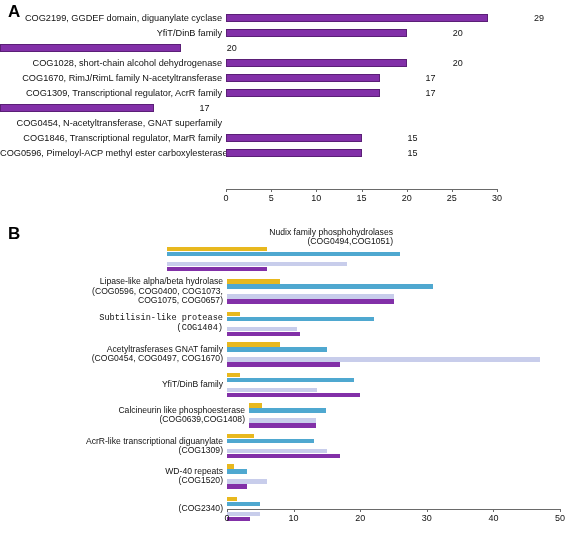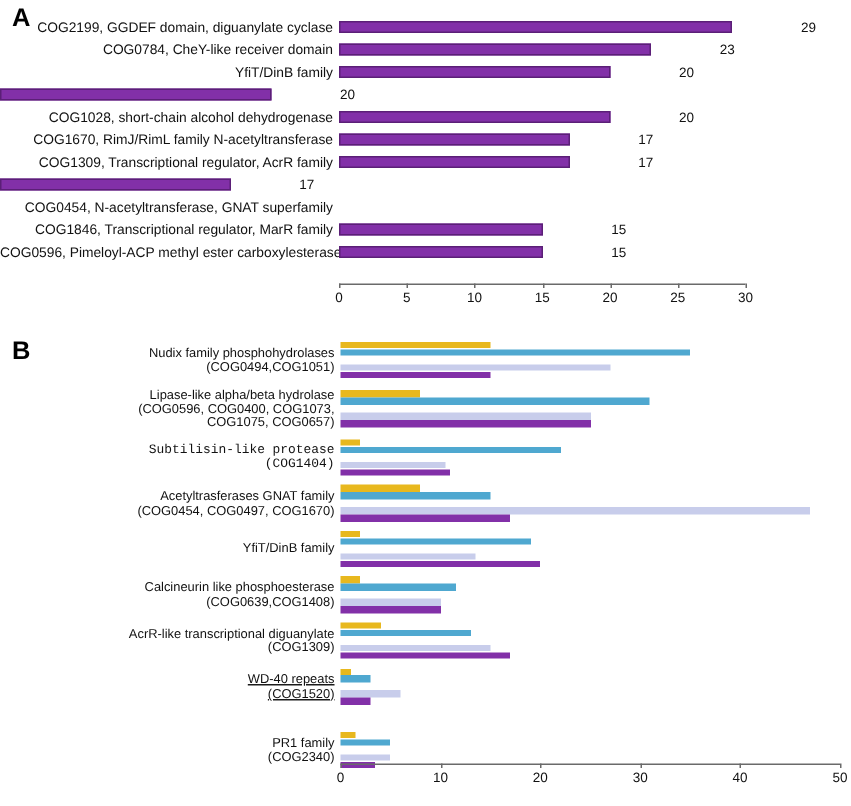--- a/index.html
+++ b/index.html
@@ -127,27 +127,20 @@
 <div class="panel-letter" id="panel-a-letter">A</div>
 <div class="panel-letter" id="panel-b-letter">B</div>
 
 <div id="panel-a">
   <div id="a-rows">
       <div class="a-row">
         <div class="a-label">COG2199, GGDEF domain, diguanylate cyclase</div>
         <div class="a-barwrap">
           <div class="a-bar" style="width: 261.967px; background: rgb(130, 48, 168);"></div>
           <div class="a-val">29</div>
-        </div>
-      </div>
-      <div class="a-row">
-        <div class="a-label">COG0784, CheY-like receiver domain</div>
-        <div class="a-barwrap">
-          <div class="a-bar" style="width: 207.767px; background: rgb(130, 48, 168);"></div>
-          <div class="a-val">23</div>
         </div>
       </div>
       <div class="a-row">
         <div class="a-label">YfiT/DinB family</div>
         <div class="a-barwrap">
           <div class="a-bar" style="width: 180.667px; background: rgb(130, 48, 168);"></div>
           <div class="a-val">20</div>
         </div>
       </div>
       <div class="a-row">
@@ -215,21 +208,21 @@
       <div class="tlab" style="left: 180.667px;">20</div>
       <div class="tick" style="left: 225.833px;"></div>
       <div class="tlab" style="left: 225.833px;">25</div>
       <div class="tick" style="left: 271px;"></div>
       <div class="tlab" style="left: 271px;">30</div>
     </div>
 </div>
 
 <div id="panel-b">
   <div id="b-groups">
-      <div class="b-group" style="margin-bottom: 6.2px;">
+      <div class="b-group" style="margin-bottom: 6.2px; flex-direction: column;">
         <div class="b-label">
           <div>Nudix family phosphohydrolases</div>
           <div>(COG0494,COG1051)</div>
         </div>
         <div class="b-bars">
           <div class="b-bar" style="width: 99.9px; background: rgb(232, 184, 30);"></div>
           <div class="b-bar" style="width: 233.1px; background: rgb(79, 168, 208);"></div>
           <div class="b-bar" style="width: 0px; background: rgb(250, 251, 254);"></div>
           <div class="b-bar" style="width: 179.82px; background: rgb(200, 205, 235);"></div>
           <div class="b-bar" style="width: 99.9px; background: rgb(130, 48, 168);"></div>
@@ -280,21 +273,21 @@
           <div>YfiT/DinB family</div>
         </div>
         <div class="b-bars">
           <div class="b-bar" style="width: 13.32px; background: rgb(232, 184, 30);"></div>
           <div class="b-bar" style="width: 126.54px; background: rgb(79, 168, 208);"></div>
           <div class="b-bar" style="width: 0px; background: rgb(250, 251, 254);"></div>
           <div class="b-bar" style="width: 89.91px; background: rgb(200, 205, 235);"></div>
           <div class="b-bar" style="width: 133.2px; background: rgb(130, 48, 168);"></div>
         </div>
       </div>
-      <div class="b-group" style="margin-bottom: 6.2px;">
+      <div class="b-group" style="margin-bottom: 6.2px; padding-left: 22px;">
         <div class="b-label">
           <div>Calcineurin like phosphoesterase</div>
           <div>(COG0639,COG1408)</div>
         </div>
         <div class="b-bars">
           <div class="b-bar" style="width: 13.32px; background: rgb(232, 184, 30);"></div>
           <div class="b-bar" style="width: 76.59px; background: rgb(79, 168, 208);"></div>
           <div class="b-bar" style="width: 0px; background: rgb(250, 251, 254);"></div>
           <div class="b-bar" style="width: 66.6px; background: rgb(200, 205, 235);"></div>
           <div class="b-bar" style="width: 66.6px; background: rgb(130, 48, 168);"></div>
@@ -306,36 +299,35 @@
           <div>(COG1309)</div>
         </div>
         <div class="b-bars">
           <div class="b-bar" style="width: 26.64px; background: rgb(232, 184, 30);"></div>
           <div class="b-bar" style="width: 86.58px; background: rgb(79, 168, 208);"></div>
           <div class="b-bar" style="width: 0px; background: rgb(250, 251, 254);"></div>
           <div class="b-bar" style="width: 99.9px; background: rgb(200, 205, 235);"></div>
           <div class="b-bar" style="width: 113.22px; background: rgb(130, 48, 168);"></div>
         </div>
       </div>
-      <div class="b-group" style="margin-bottom: 18px; text-decoration: underline;">
+      <div class="b-group" style="margin-bottom: 8px;">
         <div class="b-label">
           <div>WD-40 repeats</div>
           <div>(COG1520)</div>
         </div>
         <div class="b-bars">
           <div class="b-bar" style="width: 6.66px; background: rgb(232, 184, 30);"></div>
           <div class="b-bar" style="width: 19.98px; background: rgb(79, 168, 208);"></div>
           <div class="b-bar" style="width: 0px; background: rgb(250, 251, 254);"></div>
           <div class="b-bar" style="width: 39.96px; background: rgb(200, 205, 235);"></div>
           <div class="b-bar" style="width: 19.98px; background: rgb(130, 48, 168);"></div>
         </div>
       </div>
       <div class="b-group" style="margin-bottom: 6.2px;">
         <div class="b-label">
-          <div>PR1 family</div>
           <div>(COG2340)</div>
         </div>
         <div class="b-bars">
           <div class="b-bar" style="width: 9.99px; background: rgb(232, 184, 30);"></div>
           <div class="b-bar" style="width: 33.3px; background: rgb(79, 168, 208);"></div>
           <div class="b-bar" style="width: 0px; background: rgb(250, 251, 254);"></div>
           <div class="b-bar" style="width: 33.3px; background: rgb(200, 205, 235);"></div>
           <div class="b-bar" style="width: 23.31px; background: rgb(130, 48, 168);"></div>
         </div>
       </div>

